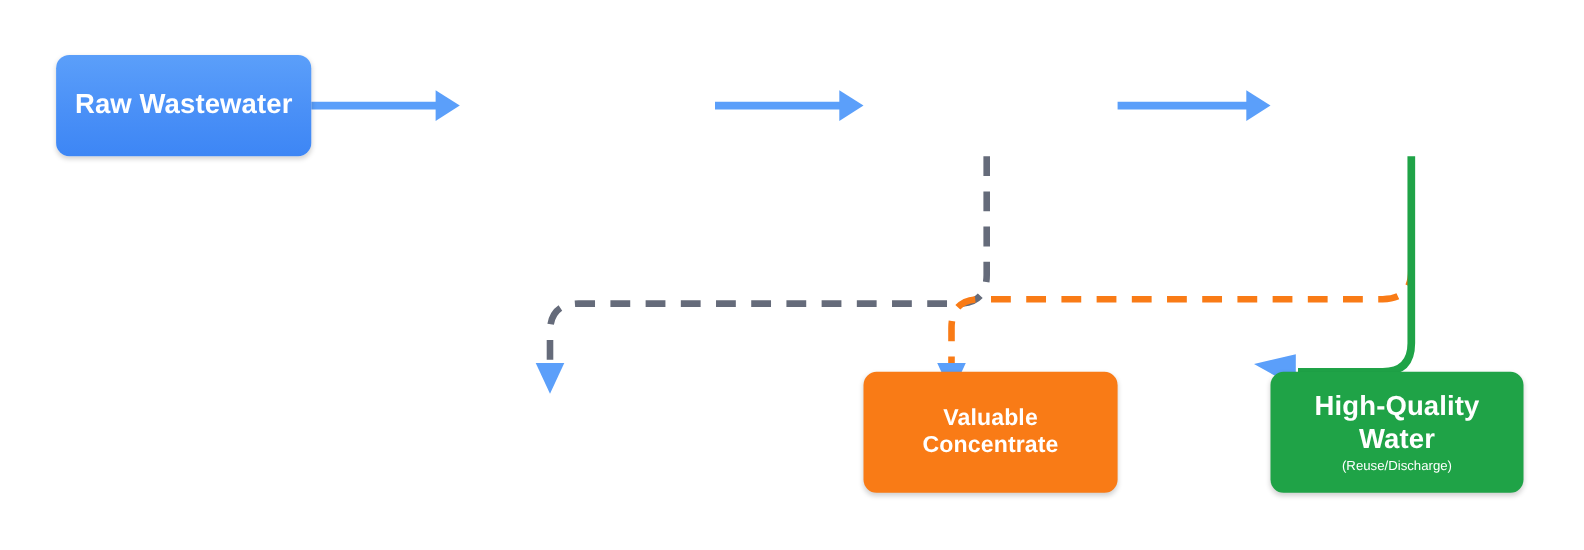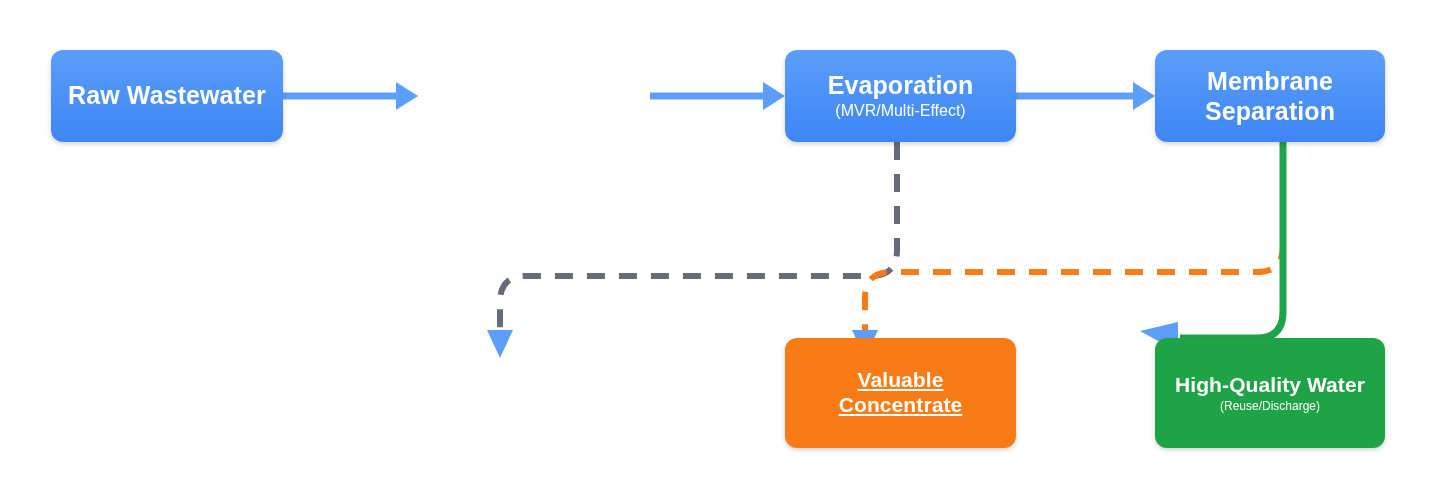--- a/index.html
+++ b/index.html
@@ -69,31 +69,30 @@
   #node-membrane-separation .title { font-size: 25px; line-height: 1.22; }
 
   
   #node-crystalized-salts {
     left: 418px; top: 338px; width: 232px; height: 110px;
     background: linear-gradient(180deg, #6d7382 0%, #656b7a 55%, #5f6574 100%);
   }
   #node-valuable-concentrate {
     left: 785px; top: 338px; width: 231px; height: 110px;
     background: #f97b16;
-    text-decoration: underline;
   }
   #node-high-quality-water {
     left: 1155px; top: 338px; width: 230px; height: 110px;
     background: #1fa347;
   }
   #node-crystalized-salts .title { font-size: 21px; }
   #node-crystalized-salts .subtitle { font-size: 16px; }
   #node-valuable-concentrate .title { font-size: 21px; }
   #node-valuable-concentrate .subtitle { font-size: 16px; }
-  #node-high-quality-water .title { font-size: 21px; }
+  #node-high-quality-water .title { font-size: 25px; }
   #node-high-quality-water .subtitle { font-size: 12px; }
 </style>
 </head>
 <body>
 
 <div id="canvas">
 
   <svg id="edges" viewBox="0 0 1440 500" width="1440" height="500" xmlns="http://www.w3.org/2000/svg">
 
     <g>
@@ -125,28 +124,21 @@
       <path d="M 1283,142 L 1283,312 Q 1283,338 1257,338 L 1180,338" fill="none" stroke="#1fa347" stroke-width="7" stroke-linecap="butt"></path>
       <polygon points="1178,322 1178,352 1140,331" fill="#5b9ffa"></polygon>
     </g>
   </svg>
 
   <div class="node proc" id="node-raw-wastewater">
     <span class="title">Raw Wastewater</span>
   </div>
 
 
-  <div class="node proc" id="node-evaporation">
-    <span class="title">Evaporation</span>
-    <span class="subtitle">(MVR/Multi-Effect)</span>
-  </div>
 
-  <div class="node proc" id="node-membrane-separation">
-    <span class="title">Membrane Separation</span>
-  </div>
 
 
   <div class="node" id="node-valuable-concentrate">
     <span class="title">Valuable Concentrate</span>
   </div>
 
   <div class="node" id="node-high-quality-water">
     <span class="title">High-Quality Water</span>
     <span class="subtitle">(Reuse/Discharge)</span>
   </div>

